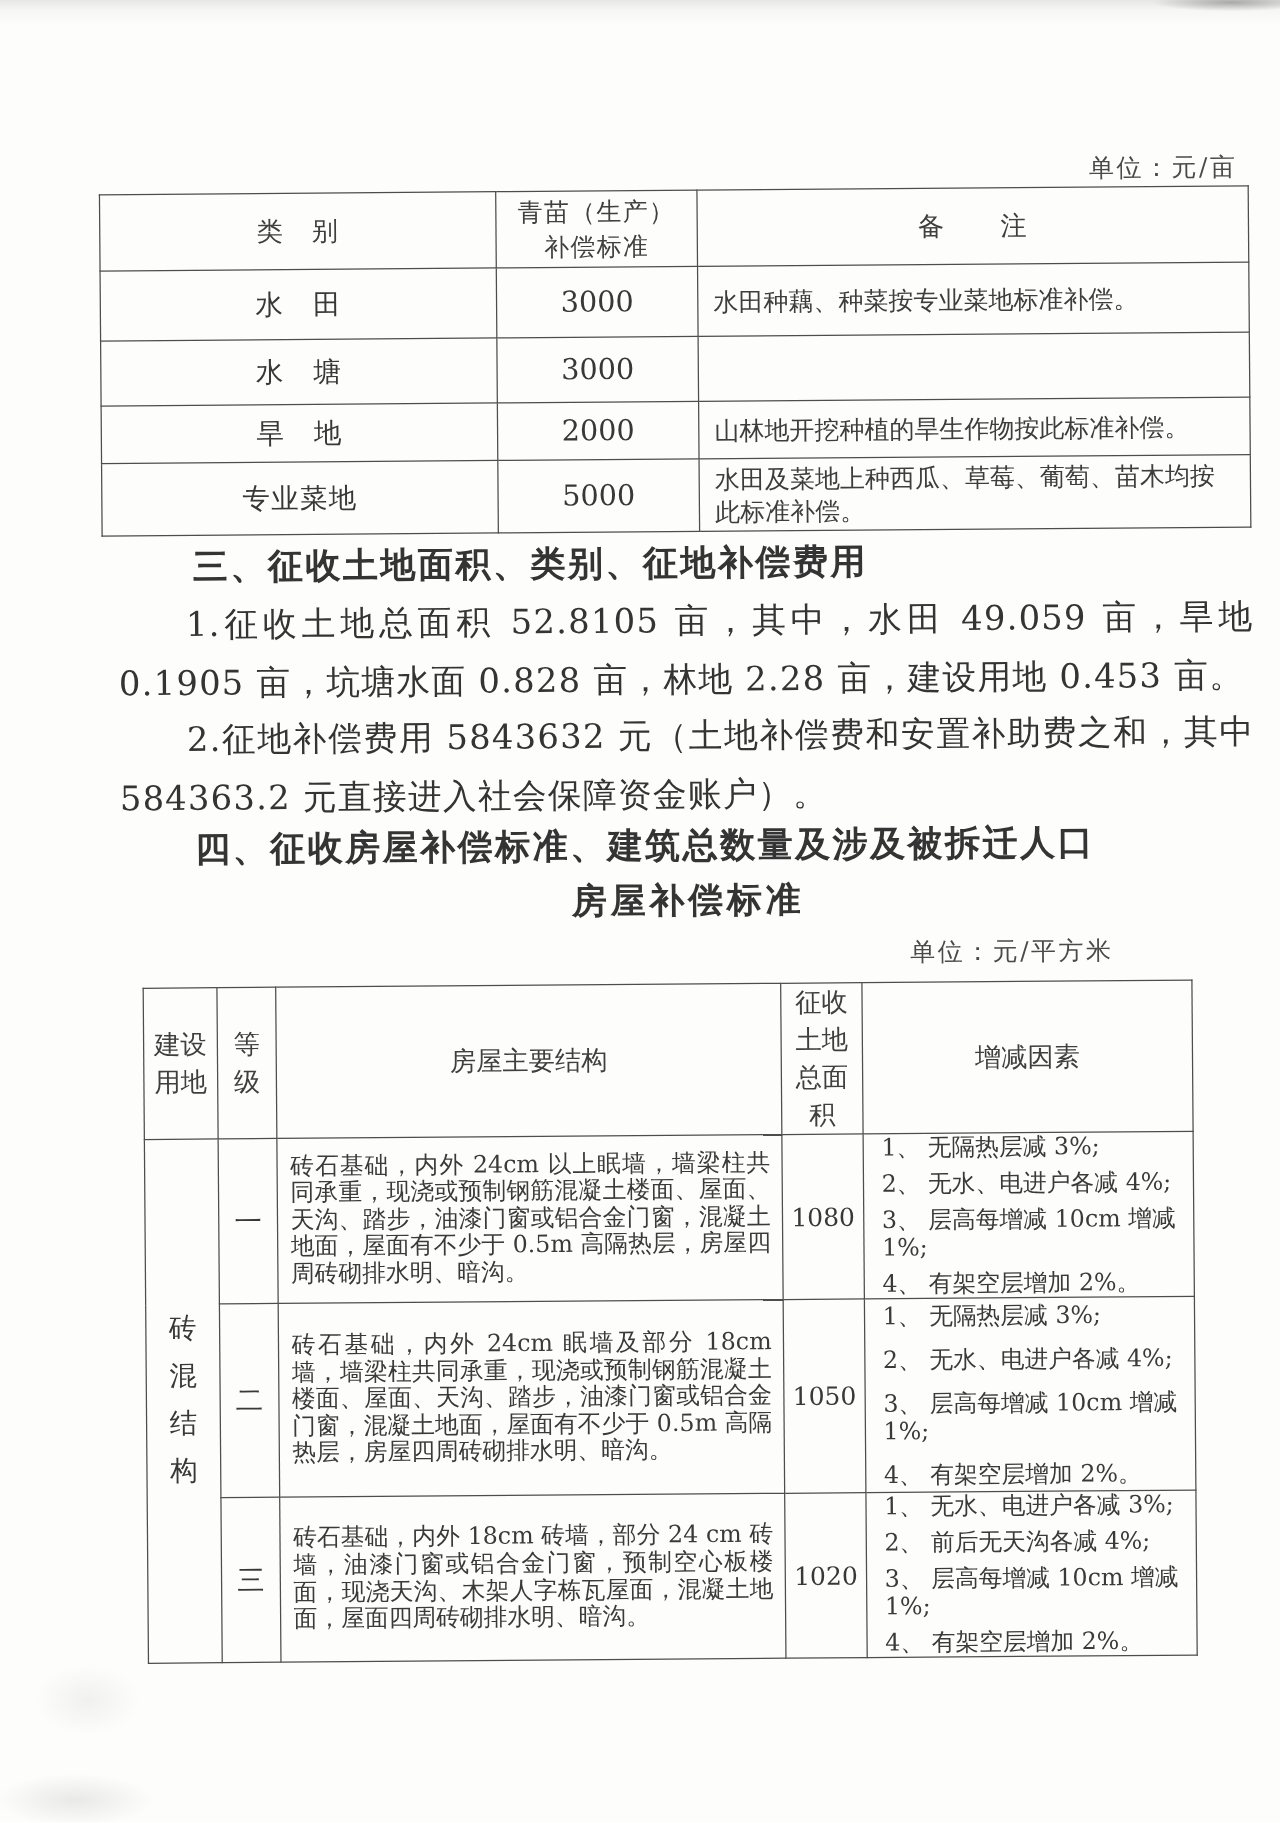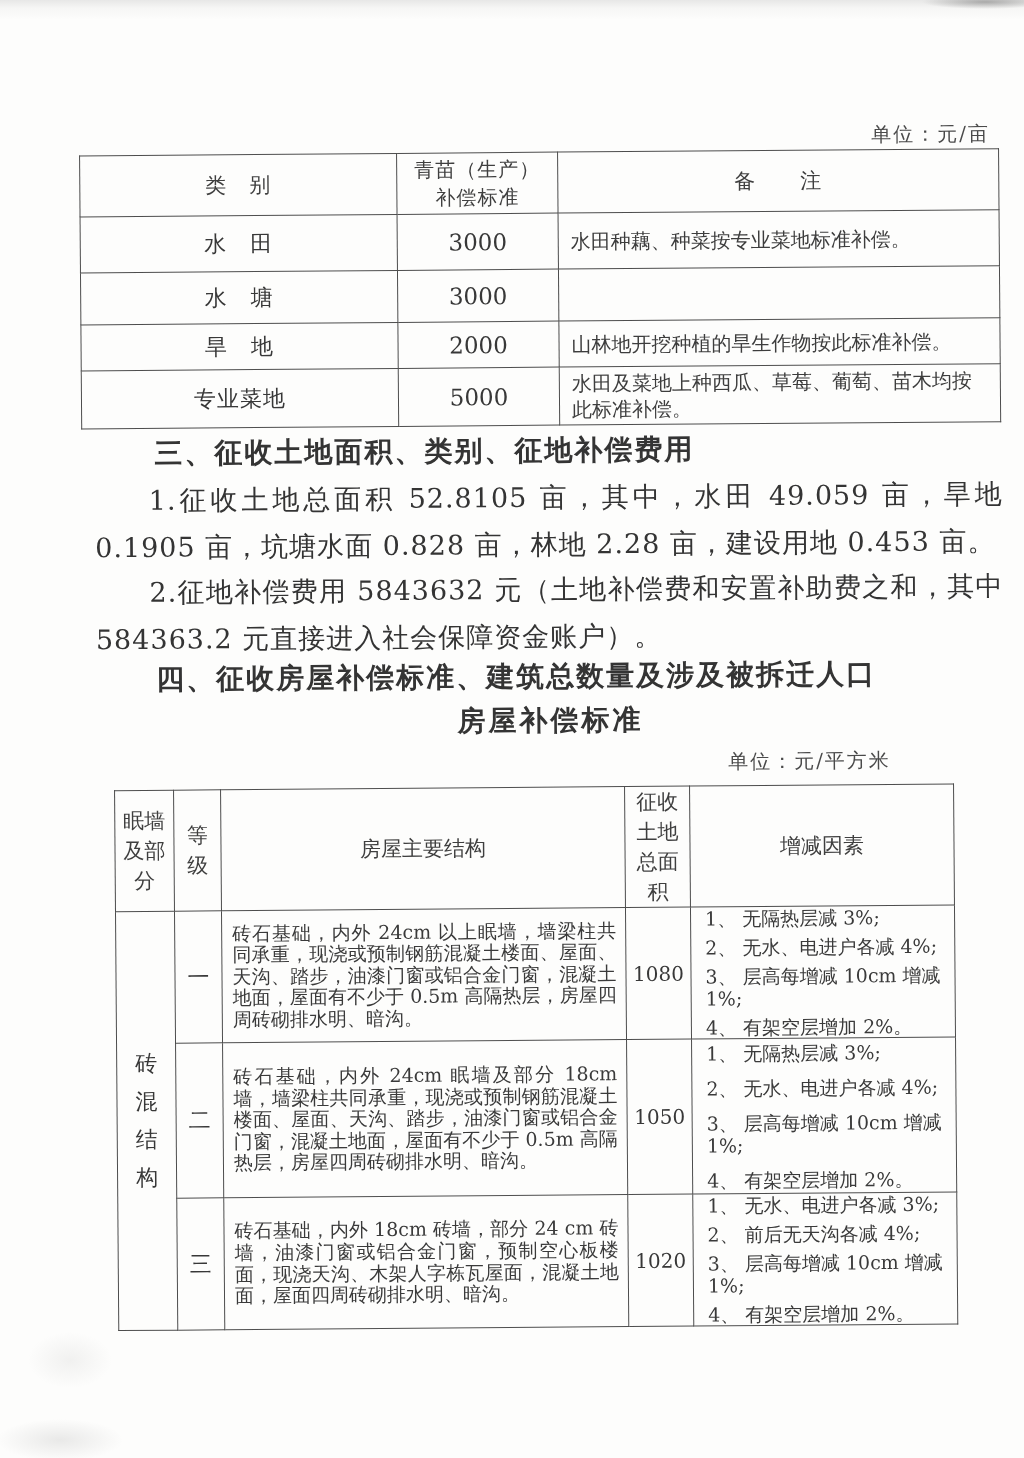--- a/index.html
+++ b/index.html
@@ -142,21 +142,21 @@
       <table class="t2">
         <colgroup>
             <col style="width:59px">
             <col style="width:47px">
             <col style="width:404px">
             <col style="width:65px">
             <col style="width:264px">
           </colgroup>
         <tbody>
             <tr class="hrow">
-          <th>眠墙及部分</th>
+          <th>建设用地</th>
           <th>等级</th>
           <th>房屋主要结构</th>
           <th>征收土地总面积</th>
           <th>增减因素</th>
         </tr>
         <tr class="b0">
           <td class="vcell" rowspan="3">
             <div class="vtext">砖混结构</div>
           </td>
           <td class="grade">一</td>

